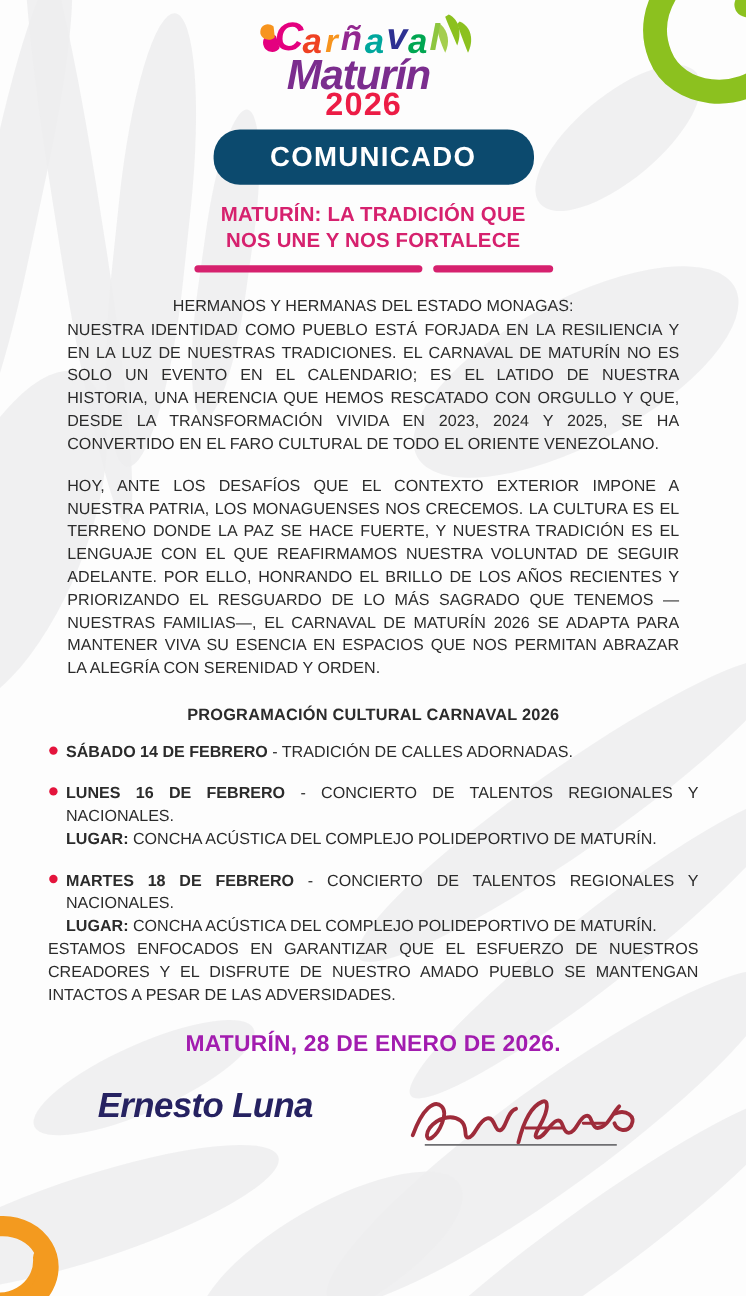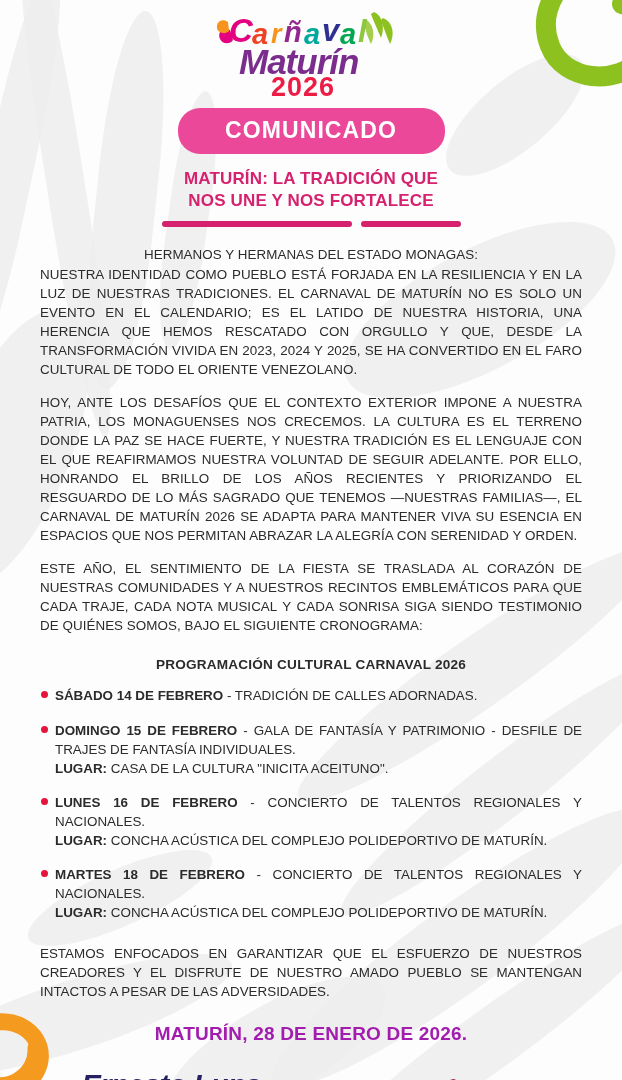--- a/index.html
+++ b/index.html
@@ -89,21 +89,21 @@
     position: relative;
     height: 92px;
     margin-top: 6px;
   }
   .logo-svg { display: block; margin: 0 auto; }
 
   
   .pill {
     width: 267px;
     margin: 10px auto 0;
-    background: #ec4899;
+    background: #0c4a6e;
     border-radius: 22px;
     text-align: center;
     padding: 9px 0 10px;
   }
   .pill-text {
     color: #ffffff;
     font-size: 23px;
     font-weight: bold;
     letter-spacing: 1.1px;
   }
@@ -133,21 +133,21 @@
   .rule-a { width: 190px; }
   .rule-b { width: 100px; }
 
   
   .para {
     color: #2b2b2b;
     font-size: 13.4px;
     line-height: 1.42;
     text-align: justify;
     text-justify: inter-word;
-    margin: 0;
+    margin: 16px;
     letter-spacing: .05px;
   }
   .para + .para { margin-top: 14px; }
   .para-first { margin-top: 18px; }
   .lead-line {
     display: block;
     text-align: center;
     margin-bottom: 1px;
   }
 
@@ -180,21 +180,21 @@
     width: 7px;
     height: 7px;
     border-radius: 50%;
     background: #e4143c;
   }
   .sched-day { font-weight: bold; }
   .sched-place { display: block; text-align: left; }
   .place-label { font-weight: bold; }
 
   .closing {
-    margin-top: 22px;
+    margin-top: 0;
     color: #2b2b2b;
     font-size: 13.4px;
     line-height: 1.42;
     text-align: justify;
   }
 
   .dateline {
     text-align: center;
     color: #a21caf;
     font-size: 19px;
@@ -298,38 +298,30 @@
       <div class="rule rule-b"></div>
     </div>
 
     <p class="para para-first">
       <span class="lead-line">HERMANOS Y HERMANAS DEL ESTADO MONAGAS:</span>
       <span>NUESTRA IDENTIDAD COMO PUEBLO ESTÁ FORJADA EN LA RESILIENCIA Y EN LA LUZ DE NUESTRAS TRADICIONES. EL CARNAVAL DE MATURÍN NO ES SOLO UN EVENTO EN EL CALENDARIO; ES EL LATIDO DE NUESTRA HISTORIA, UNA HERENCIA QUE HEMOS RESCATADO CON ORGULLO Y QUE, DESDE LA TRANSFORMACIÓN VIVIDA EN 2023, 2024 Y 2025, SE HA CONVERTIDO EN EL FARO CULTURAL DE TODO EL ORIENTE VENEZOLANO.</span>
     </p>
 
     <p class="para">HOY, ANTE LOS DESAFÍOS QUE EL CONTEXTO EXTERIOR IMPONE A NUESTRA PATRIA, LOS MONAGUENSES NOS CRECEMOS. LA CULTURA ES EL TERRENO DONDE LA PAZ SE HACE FUERTE, Y NUESTRA TRADICIÓN ES EL LENGUAJE CON EL QUE REAFIRMAMOS NUESTRA VOLUNTAD DE SEGUIR ADELANTE. POR ELLO, HONRANDO EL BRILLO DE LOS AÑOS RECIENTES Y PRIORIZANDO EL RESGUARDO DE LO MÁS SAGRADO QUE TENEMOS —NUESTRAS FAMILIAS—, EL CARNAVAL DE MATURÍN 2026 SE ADAPTA PARA MANTENER VIVA SU ESENCIA EN ESPACIOS QUE NOS PERMITAN ABRAZAR LA ALEGRÍA CON SERENIDAD Y ORDEN.</p>
 
-    <p class="para">ESTE AÑO, EL SENTIMIENTO DE LA FIESTA SE TRASLADA AL CORAZÓN DE NUESTRAS COMUNIDADES Y A NUESTROS RECINTOS EMBLEMÁTICOS PARA QUE CADA TRAJE, CADA NOTA MUSICAL Y CADA SONRISA SIGA SIENDO TESTIMONIO DE QUIÉNES SOMOS, BAJO EL SIGUIENTE CRONOGRAMA:</p>
 
     <div class="section-heading">PROGRAMACIÓN CULTURAL CARNAVAL 2026</div>
 
     <ul class="sched">
 
       <li class="sched-item">
         <span class="dot"></span>
         <span class="sched-day">SÁBADO 14 DE FEBRERO</span><span> - TRADICIÓN DE CALLES ADORNADAS.</span>
       </li>
 
-      <li class="sched-item">
-        <span class="dot"></span>
-        <span class="sched-day">DOMINGO 15 DE FEBRERO</span><span> - GALA DE FANTASÍA Y PATRIMONIO - DESFILE DE TRAJES DE FANTASÍA INDIVIDUALES.</span>
-        <span class="sched-place">
-          <span class="place-label">LUGAR:</span><span> CASA DE LA CULTURA "INICITA ACEITUNO".</span>
-        </span>
-      </li>
 
       <li class="sched-item">
         <span class="dot"></span>
         <span class="sched-day">LUNES 16 DE FEBRERO</span><span> - CONCIERTO DE TALENTOS REGIONALES Y NACIONALES.</span>
         <span class="sched-place">
           <span class="place-label">LUGAR:</span><span> CONCHA ACÚSTICA DEL COMPLEJO POLIDEPORTIVO DE MATURÍN.</span>
         </span>
       </li>
 
       <li class="sched-item">

